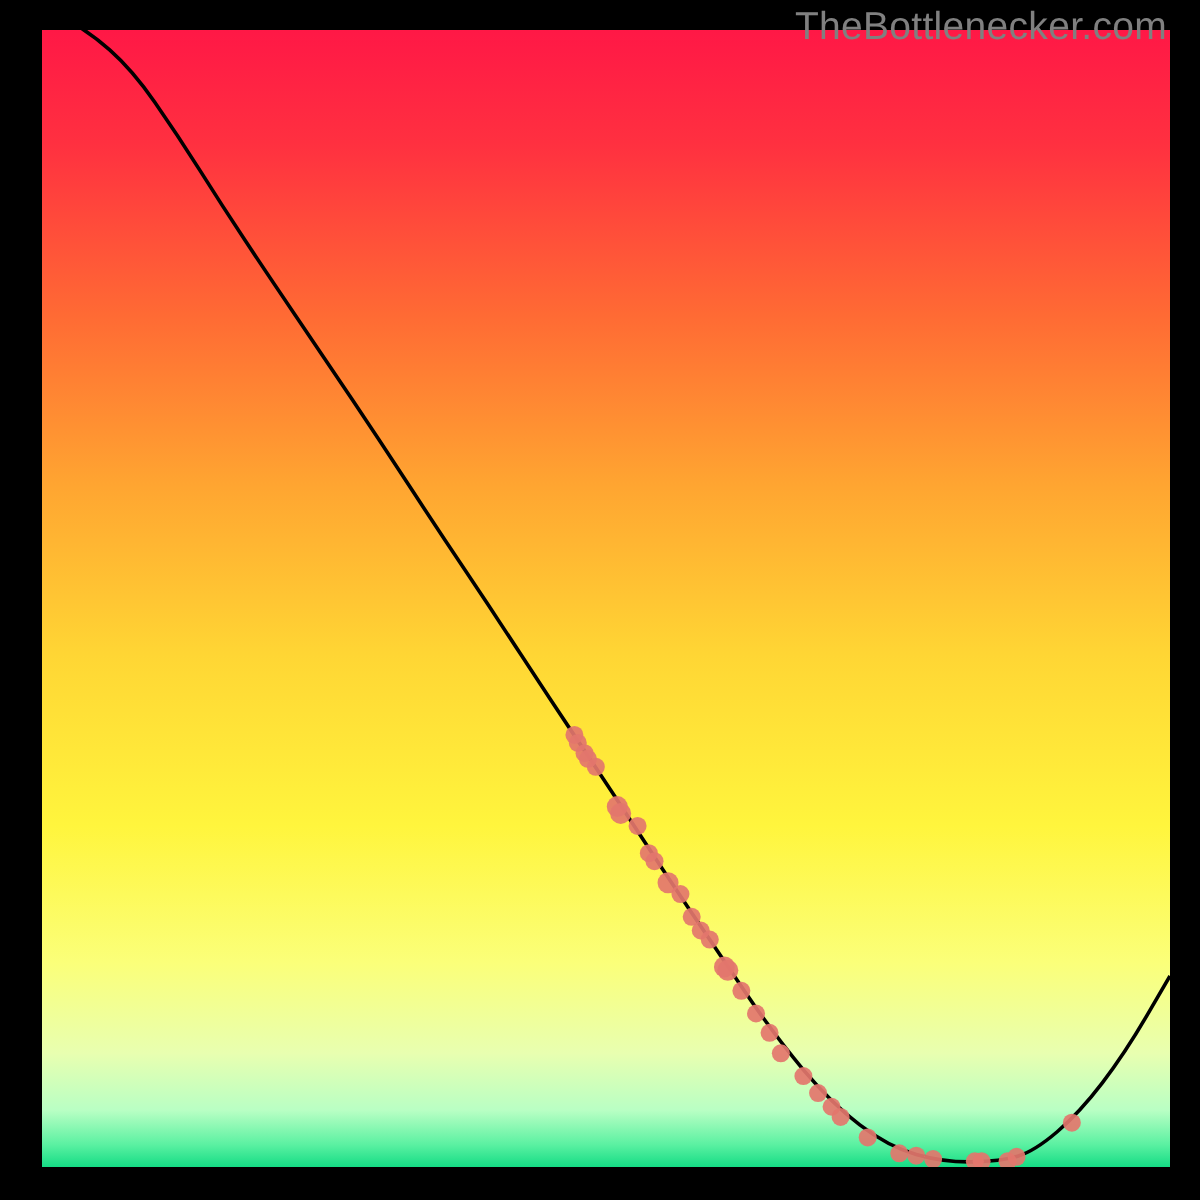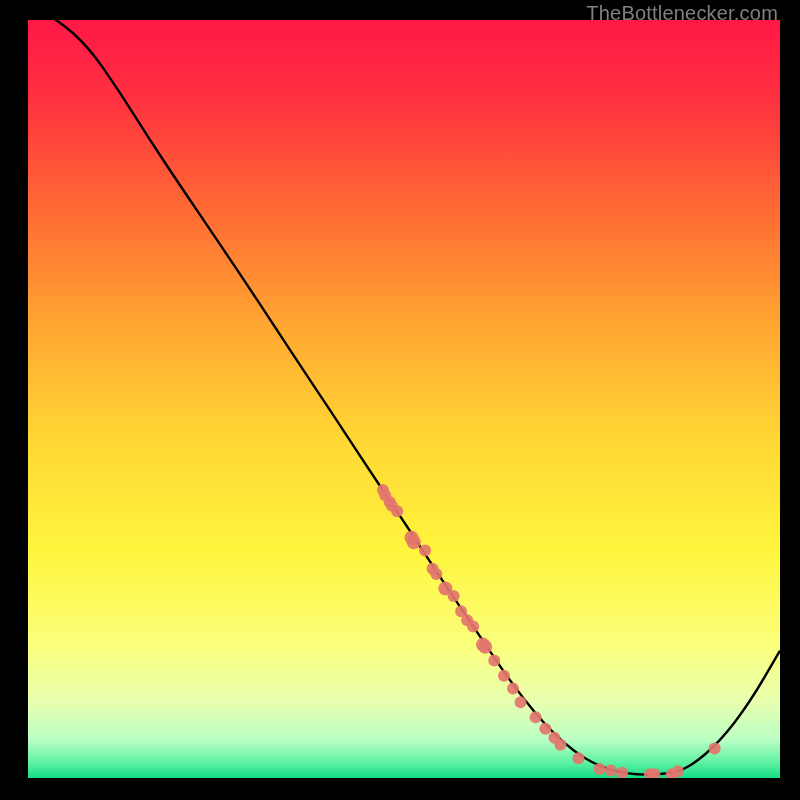--- a/index.html
+++ b/index.html
@@ -24,21 +24,21 @@
     top: 0;
     width: 752px;
     height: 758px;
   }
   .attribution {
     position: absolute;
     right: 22px;
     top: 2px;
     color: #808080;
     font-family: Arial, Helvetica, sans-serif;
-    font-size: 20px;
+    font-size: 26px;
     font-weight: 500;
     letter-spacing: 0.2px;
   }
   svg {
     display: block;
   }
 </style>
 </head>
 <body>
 

